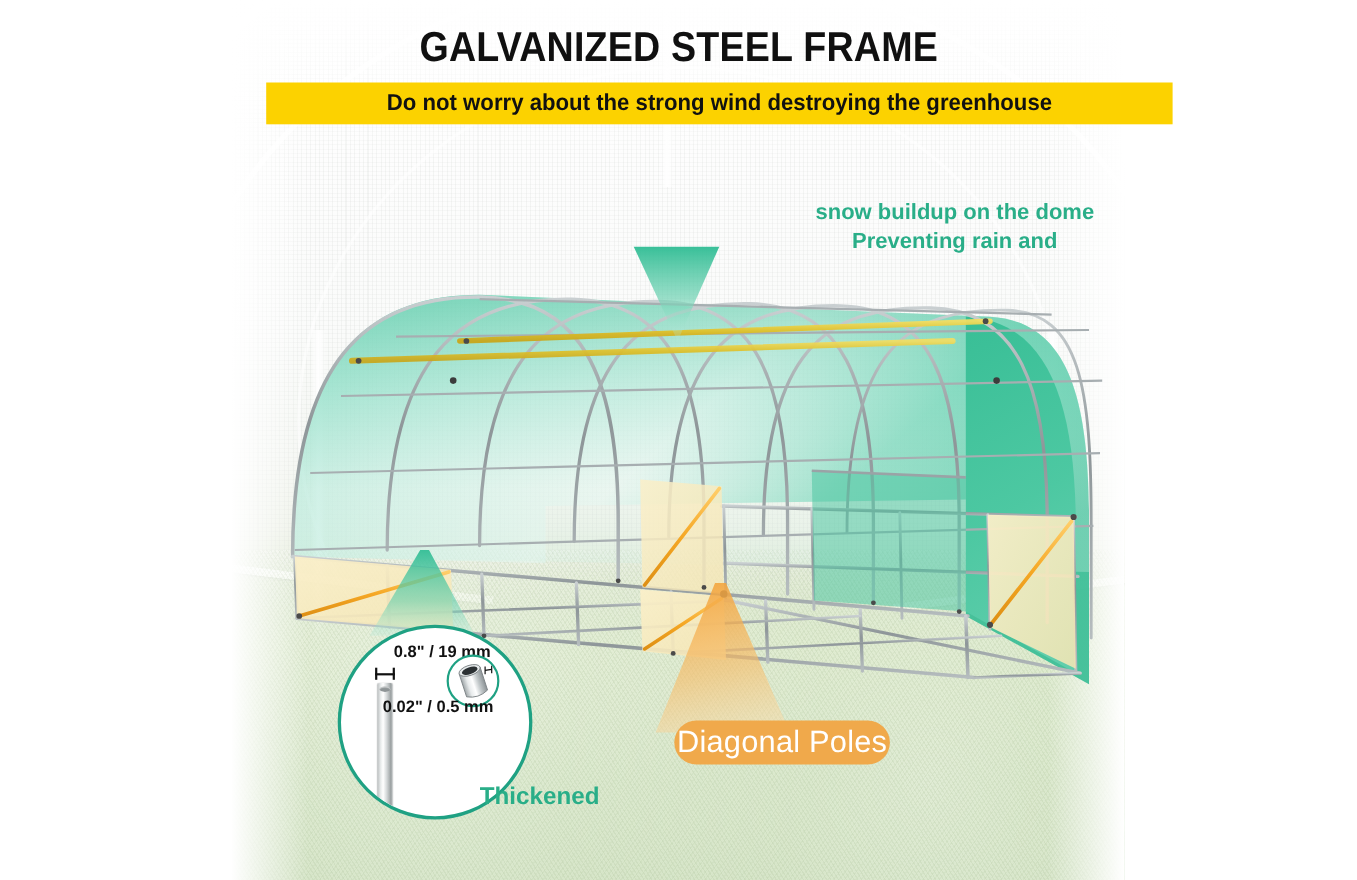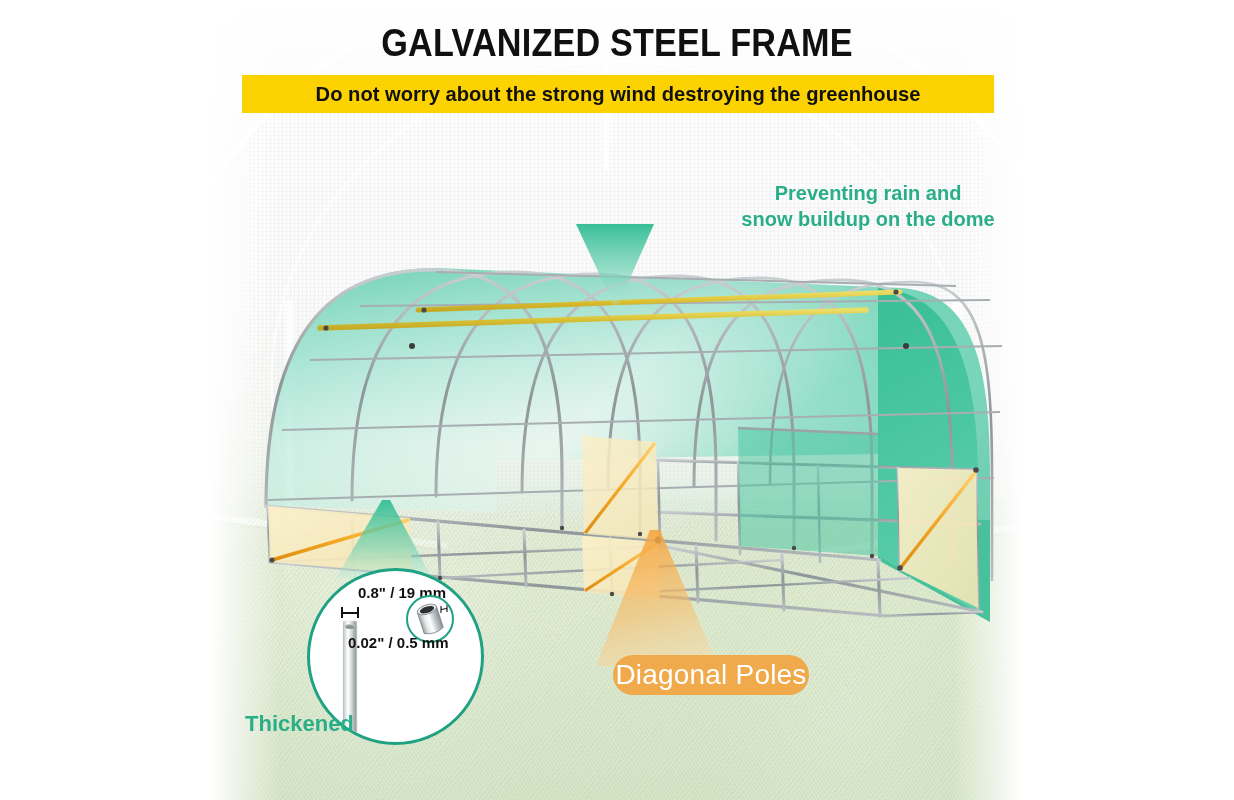--- a/index.html
+++ b/index.html
@@ -64,21 +64,21 @@
   .photo .edge-fade-t{position:absolute;left:0;top:0;width:812px;height:150px;background:linear-gradient(180deg,#ffffff,rgba(255,255,255,0));}
 
   
   .title{
     position:absolute;left:0;top:22px;width:1234px;text-align:center;
     font-family:"Liberation Sans Narrow","Liberation Sans","DejaVu Sans Condensed",sans-serif;
     font-weight:700;font-size:38px;letter-spacing:.2px;color:#101010;
     transform:scaleX(.90);transform-origin:center center;white-space:nowrap;
   }
   .subbar{
-    position:absolute;left:242px;top:75px;width:752px;height:38px;background:#FCD200;
+    position:absolute;left:242px;top:75px;width:824px;height:38px;background:#FCD200;
     display:flex;align-items:center;justify-content:center;
   }
   .subbar span{
     font-family:"Liberation Sans Narrow","Liberation Sans",sans-serif;
     font-weight:700;font-size:21px;color:#111111;white-space:nowrap;
     transform:scaleX(.96);transform-origin:center;
   }
 
   
   .gh{position:absolute;left:210px;top:0;width:812px;height:800px;}
@@ -140,21 +140,21 @@
     content:"";position:absolute;left:2px;top:3px;width:10px;height:5px;border-radius:50%;
     background:#8e9496;box-shadow:inset 0 1px 1px rgba(255,255,255,.6);
   }
   .detail .tube-circle{
     position:absolute;left:96px;top:24px;width:48px;height:48px;border-radius:50%;
     border:2px solid #1FA183;background:#fff;box-sizing:border-box;overflow:hidden;
   }
   .detail .tube-circle svg{display:block;}
 
   .detail-caption{
-    position:absolute;left:245px;top:710px;width:300px;text-align:left;
+    position:absolute;left:245px;top:710px;width:300px;text-align:right;
     color:#29AE88;font-weight:700;font-size:22px;line-height:27px;
   }
 </style>
 </head>
 <body>
 
 <div class="canvas">
 
   <div class="photo">
     <div class="wall-mesh"></div>
@@ -382,22 +382,22 @@
   <div class="subbar">
     <span>Do not worry about the strong wind destroying the greenhouse</span>
   </div>
 
 
   <div class="pill pill-orange">
     <span>Diagonal Poles</span>
   </div>
 
   <div class="caption-green">
+    <div>snow buildup on the dome</div>
     <div>Preventing rain and</div>
-    <div>snow buildup on the dome</div>
   </div>
 
   <div class="detail">
     <div class="dim-top">0.8" / 19 mm</div>
     <div class="hmark">
         <i></i>
       </div>
     <div class="pole"></div>
     <div class="tube-circle">
       <svg width="44" height="44" viewBox="0 0 44 44" xmlns="http://www.w3.org/2000/svg">

